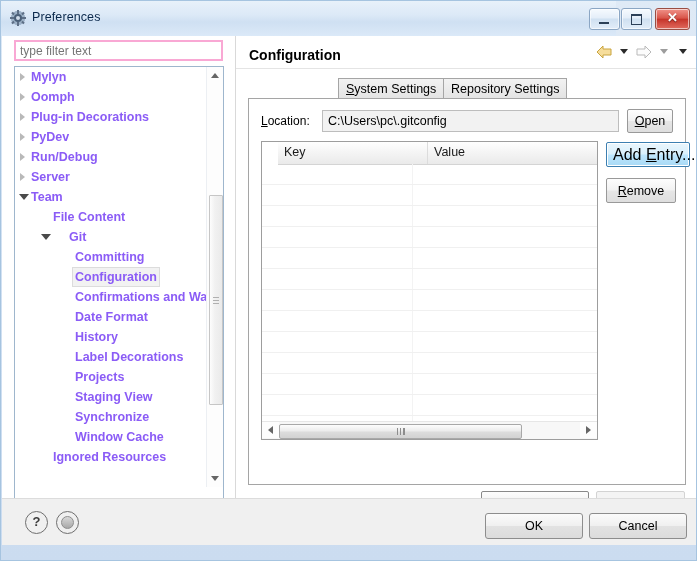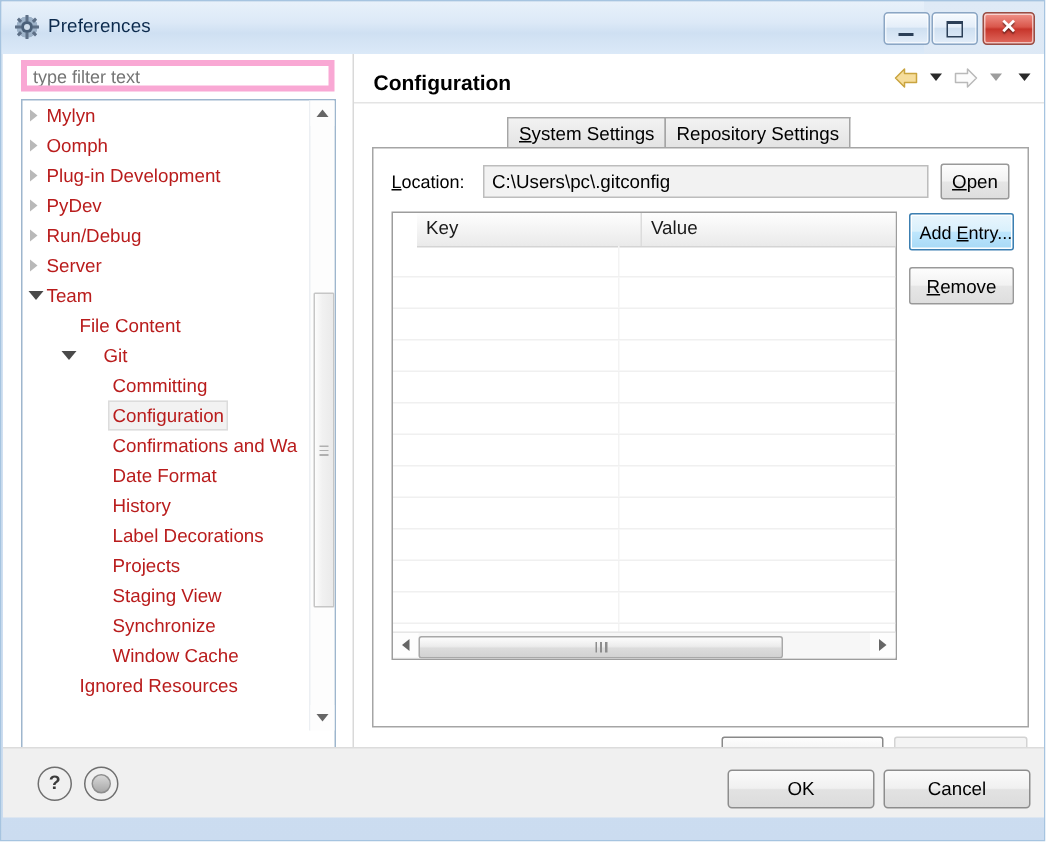--- a/index.html
+++ b/index.html
@@ -101,21 +101,21 @@
     height: 462px;
     background: #ffffff;
   }
 
   
   #filter-box {
     position: absolute;
     left: 12px; top: 4px;
     width: 209px; height: 21px;
     box-sizing: border-box;
-    border: 4px solid #f9a8d4;
+    border: 2px solid #f9a8d4;
     background: #ffffff;
     font-family: "Liberation Sans", sans-serif;
     font-size: 12px;
     color: #808080;
     padding: 0 4px;
     outline: none;
   }
 
   
   #tree-panel {
@@ -132,22 +132,23 @@
     left: 0; top: 0;
     width: 194px; height: 420px;
     overflow: hidden;
   }
   .tree-item {
     position: relative;
     height: 20px;
     line-height: 20px;
     white-space: nowrap;
     font-size: 12.5px;
-    color: #b91c1c;
-    cursor: default;
+    color: #8b5cf6;
+    cursor: default;
+    font-weight: bold;
   }
   .tree-item .twisty {
     position: absolute;
     top: 6px;
     width: 9px; height: 9px;
   }
   .tw-collapsed::before {
     content: "";
     position: absolute;
     left: 1px; top: 0;
@@ -473,28 +474,28 @@
       linear-gradient(to right,
         #8d8d8d 0 1px, transparent 1px 3px,
         #8d8d8d 3px 4px, transparent 4px 6px,
         #8d8d8d 6px 7px);
   }
 
   
   #btn-add {
     position: absolute;
     left: 357px; top: 43px;
-    width: 70px; height: 25px;
+    width: 84px; height: 25px;
     box-sizing: border-box;
     border: 1px solid #3c7fb1;
     border-radius: 2px;
     background: linear-gradient(to bottom, #eaf6fd 0%, #d9f0fc 48%, #bee6fd 52%, #a7d9f5 100%);
     box-shadow: inset 0 0 0 1px #ffffff;
     font-family: "Liberation Sans", sans-serif;
-    font-size: 12px;
+    font-size: 16px;
     color: #000;
     cursor: default;
     white-space: nowrap;
   }
   #btn-remove {
     position: absolute;
     left: 357px; top: 79px;
     width: 70px; height: 25px;
     box-sizing: border-box;
     border: 1px solid #999999;
@@ -646,21 +647,21 @@
           <div class="tree-item">
             <span class="twisty tw-collapsed" style="left: 4px;"></span>
             <span class="tree-label" style="left: 16px;">Mylyn</span>
           </div>
           <div class="tree-item">
             <span class="twisty tw-collapsed" style="left: 4px;"></span>
             <span class="tree-label" style="left: 16px;">Oomph</span>
           </div>
           <div class="tree-item">
             <span class="twisty tw-collapsed" style="left: 4px;"></span>
-            <span class="tree-label" style="left: 16px;">Plug-in Development</span>
+            <span class="tree-label" style="left: 16px;">Plug-in Decorations</span>
           </div>
           <div class="tree-item">
             <span class="twisty tw-collapsed" style="left: 4px;"></span>
             <span class="tree-label" style="left: 16px;">PyDev</span>
           </div>
           <div class="tree-item">
             <span class="twisty tw-collapsed" style="left: 4px;"></span>
             <span class="tree-label" style="left: 16px;">Run/Debug</span>
           </div>
           <div class="tree-item">

